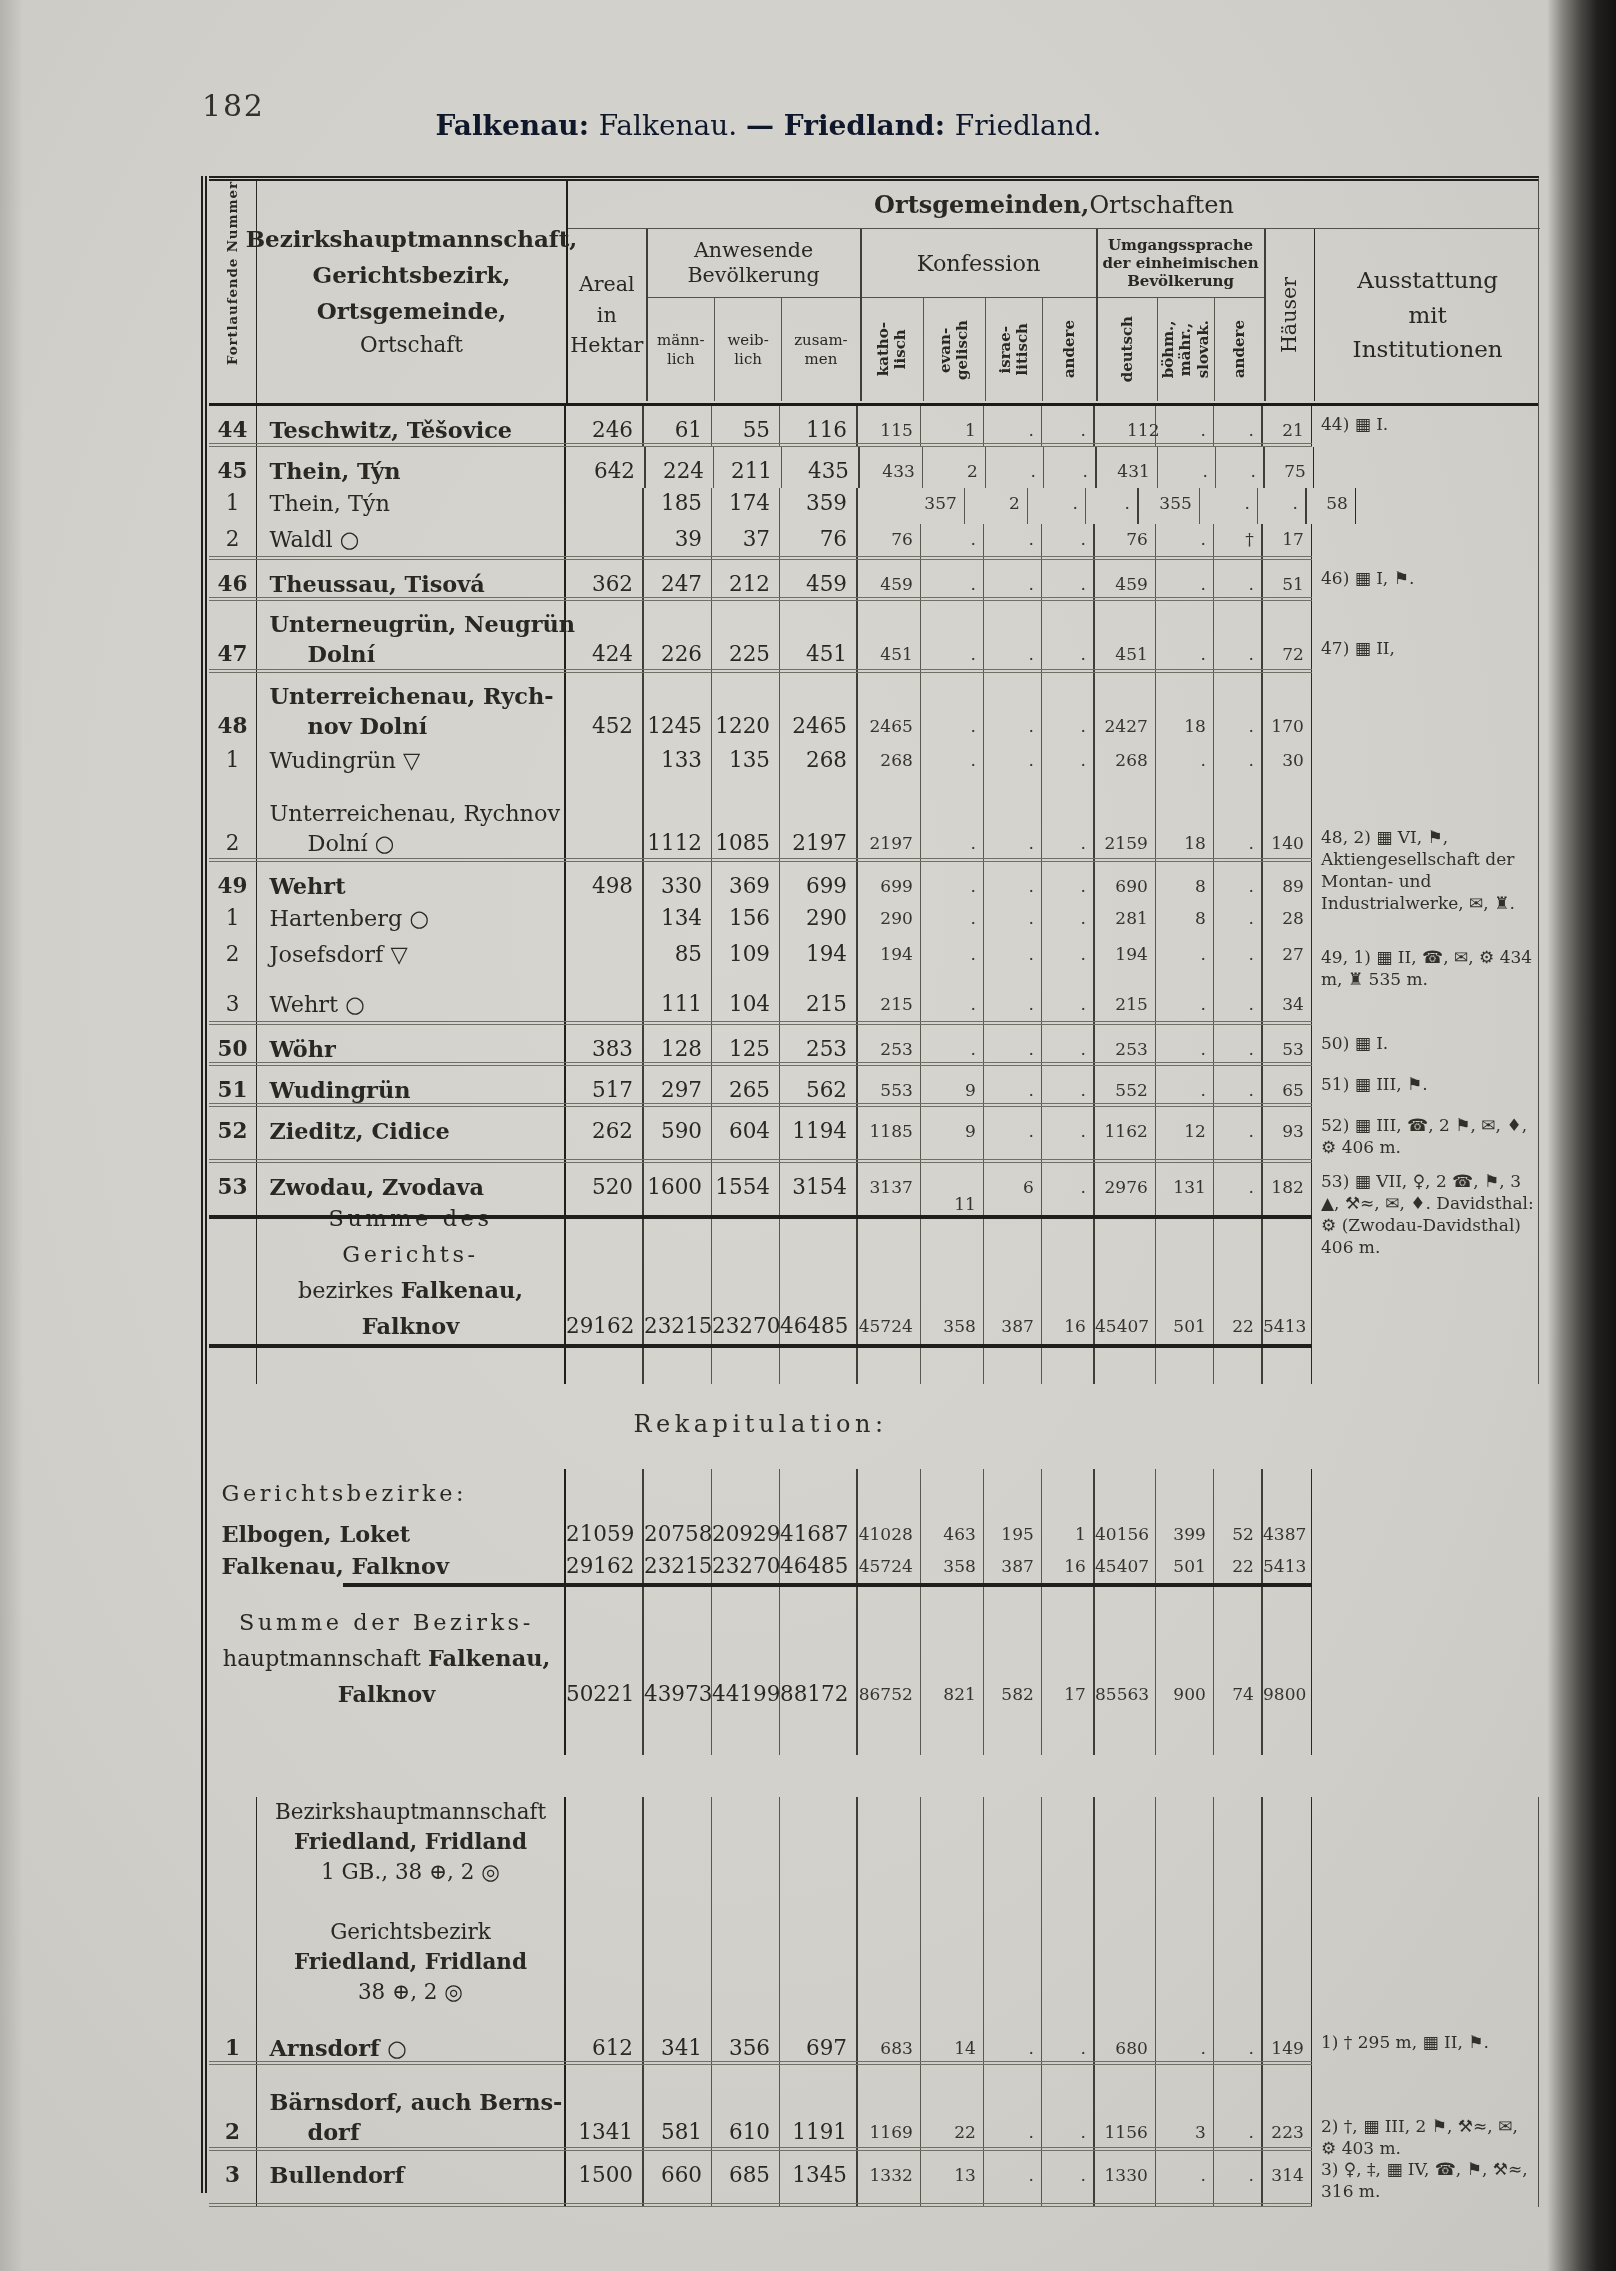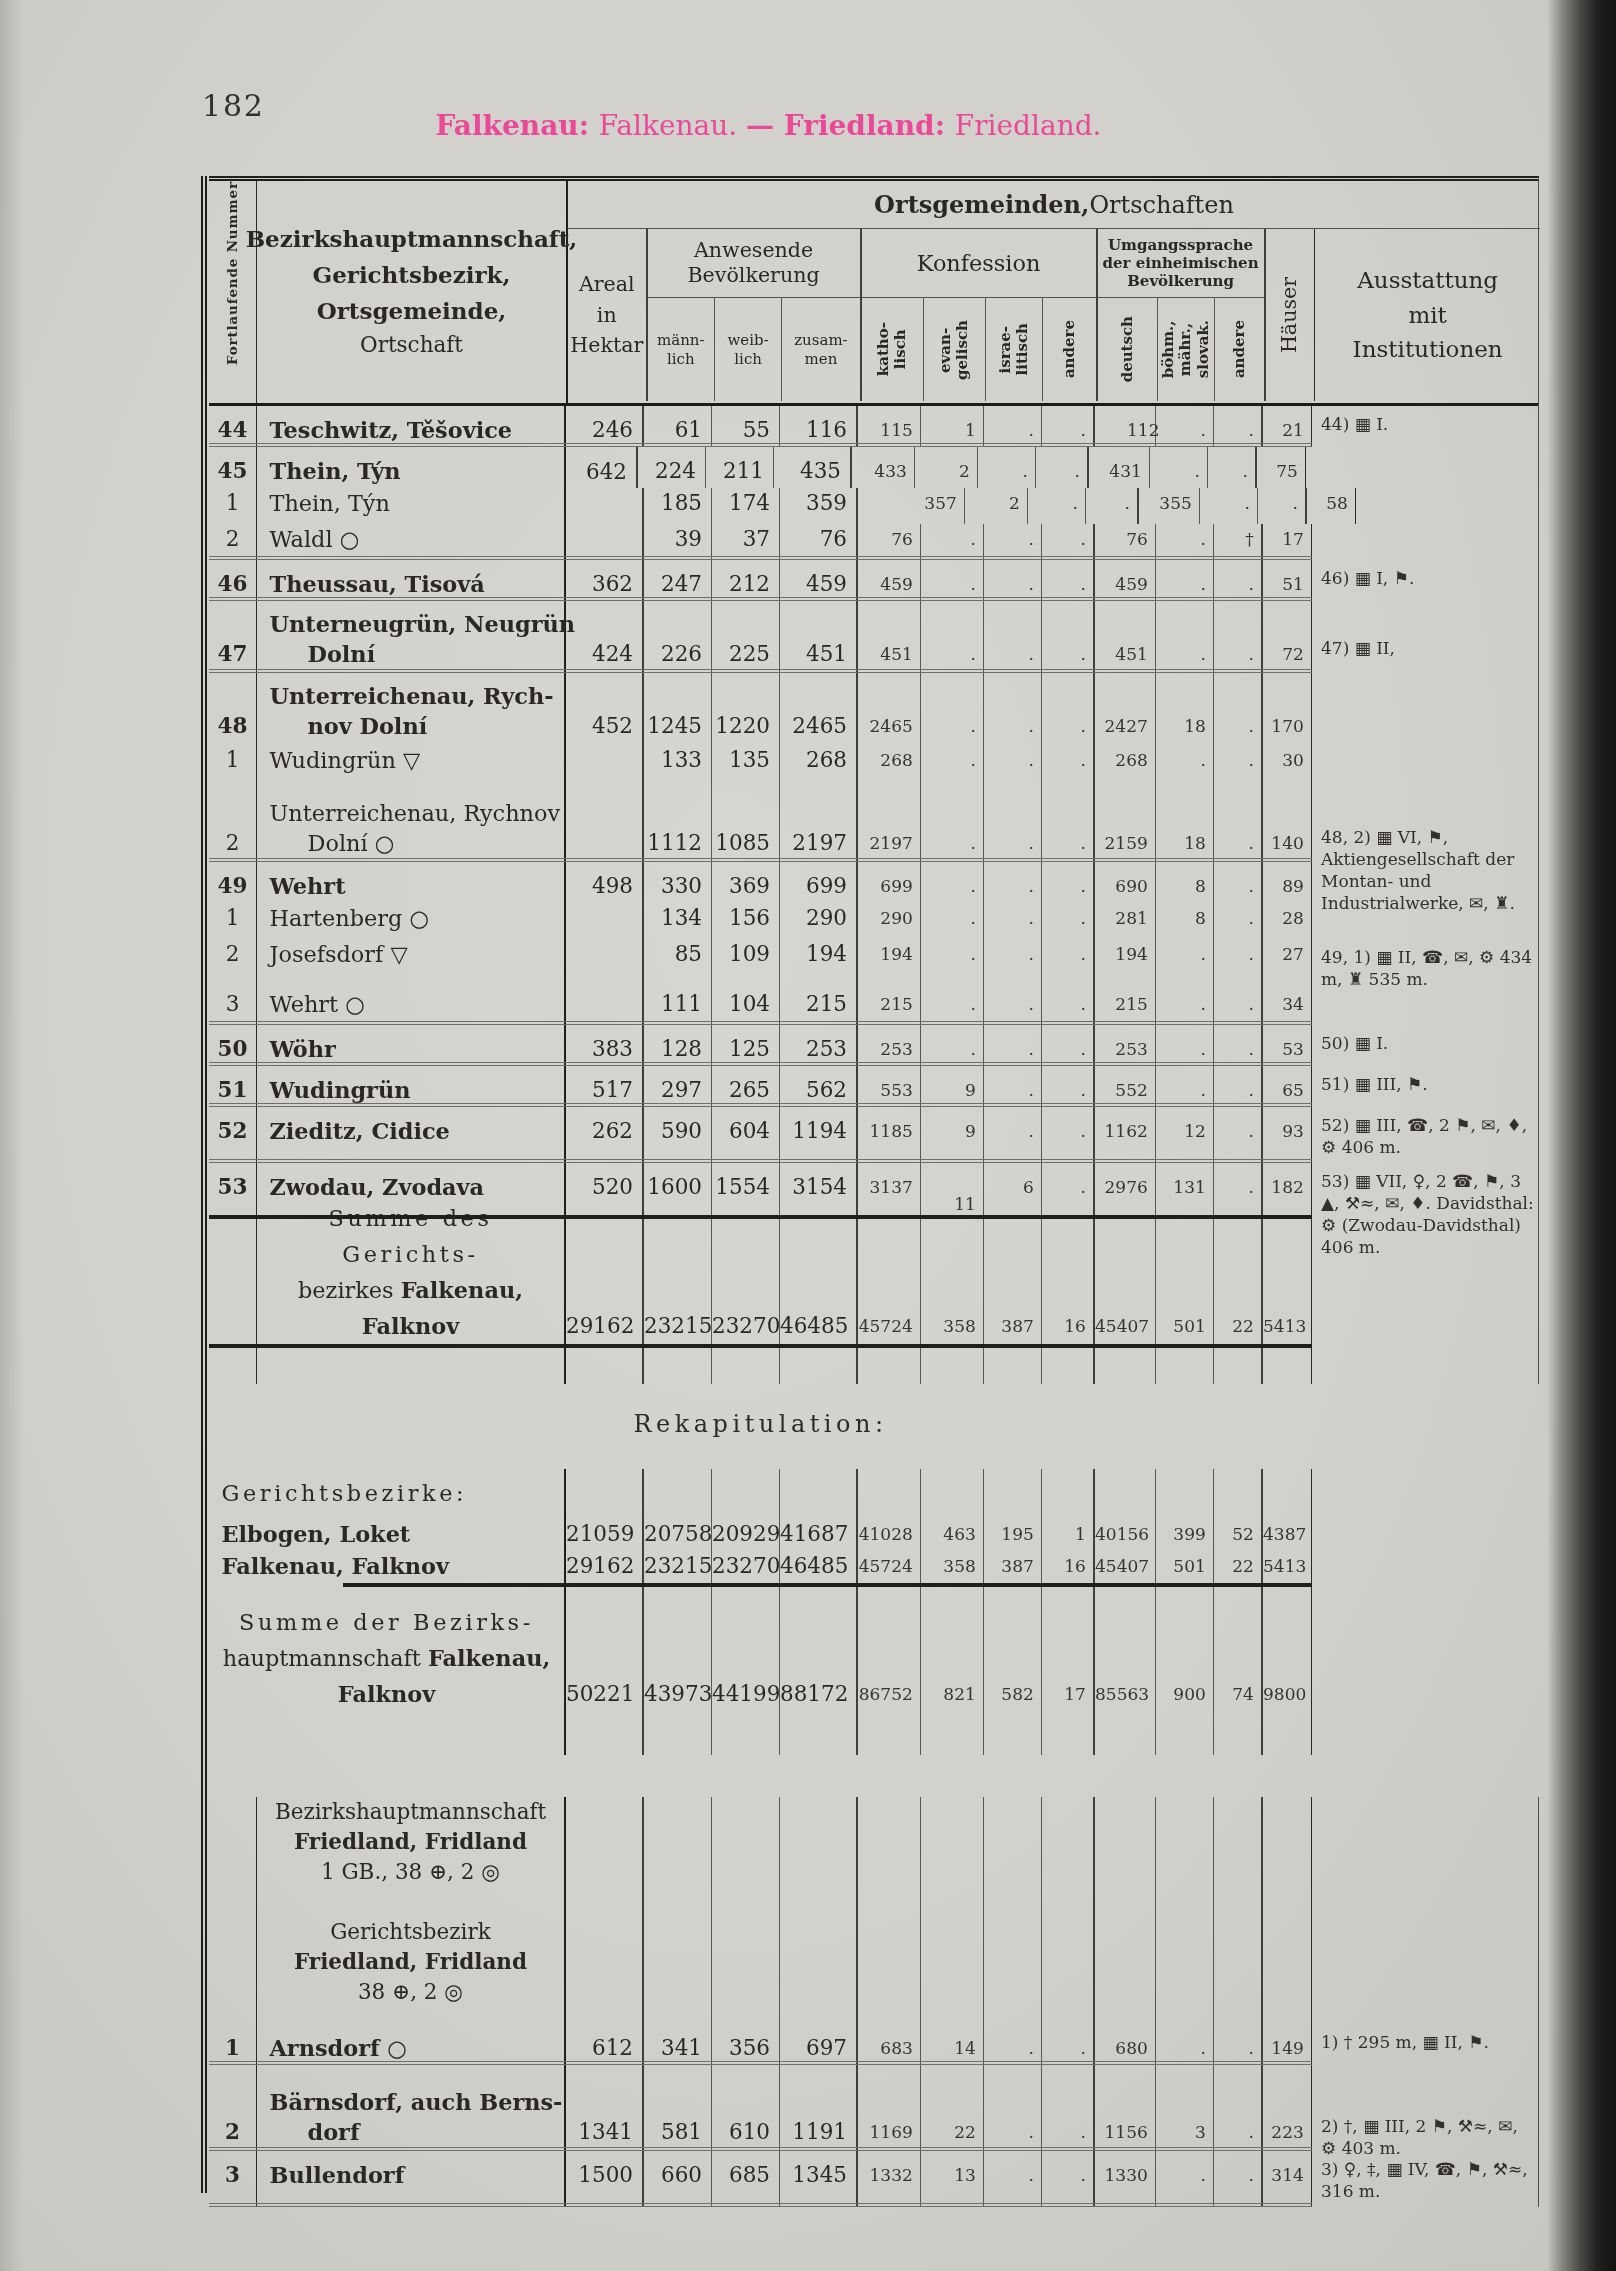--- a/index.html
+++ b/index.html
@@ -6,21 +6,21 @@
   body{
     width:1617px;height:2271px;overflow:hidden;position:relative;
     background:radial-gradient(ellipse at 45% 40%, #d6d5d0 0%, #d1d0cb 55%, #c6c5c0 100%);
     font-family:"DejaVu Serif","Liberation Serif",serif;color:#2b2823;
   }
   .edge-right{position:absolute;top:0;right:0;width:70px;height:2271px;
     background:linear-gradient(to right,rgba(40,38,35,0) 0%, #87857f 22%, #4a4845 48%, #211f1e 72%, #131211 100%);}
   .edge-left{position:absolute;top:0;left:0;width:23px;height:2271px;
     background:linear-gradient(to right,#b3b2ad,rgba(179,178,173,0));}
   .pgnum{position:absolute;left:202px;top:88px;font-size:30px;letter-spacing:1.8px;color:#33302a;}
-  .title{position:absolute;left:209px;top:109px;width:1119px;text-align:center;font-size:28px;color:#ec4899;}
+  .title{position:absolute;left:209px;top:109px;width:1119px;text-align:center;font-size:28px;color:#0f172a;}
   .b{font-weight:bold;}
   .sp{letter-spacing:3.6px;}
   .lframe{position:absolute;left:201px;top:176px;height:2017px;width:0;border-left:6.3px double #211f1c;}
 
   .tbl{position:absolute;left:209px;box-sizing:content-box;background:transparent;}
   #main-tbl{top:176px;width:1329px;border-top:5.4px double #211f1c;border-right:1.8px solid #504d48;}
   #fried-tbl{top:1797px;width:1329px;border-right:1.8px solid #504d48;}
   #rekap-tbl{top:1469px;width:1103px;}
   .rekap-head{position:absolute;left:209px;top:1410px;width:1103px;text-align:center;
     font-size:24px;letter-spacing:4.5px;color:#2e2b26;}
@@ -233,21 +233,21 @@
       </div>
       <div class="r padtop" style="height: 41px;">
         <div class="c vr2" style="width: 48px;">
           <span class="nrv b">45</span>
         </div>
         <div class="c vr3" style="width: 309px;">
           <div class="name b">
             <div class="ln"><span>Thein, Týn</span></div>
           </div>
         </div>
-        <div class="c vrd" style="width: 72px; justify-content: center;">
+        <div class="c vrd" style="width: 80px;">
           <span class="num">642</span>
         </div>
         <div class="c vr" style="width: 68px;">
           <span class="num">224</span>
         </div>
         <div class="c vr" style="width: 68px;">
           <span class="num">211</span>
         </div>
         <div class="c vrd" style="width: 78px;">
           <span class="num">435</span>

